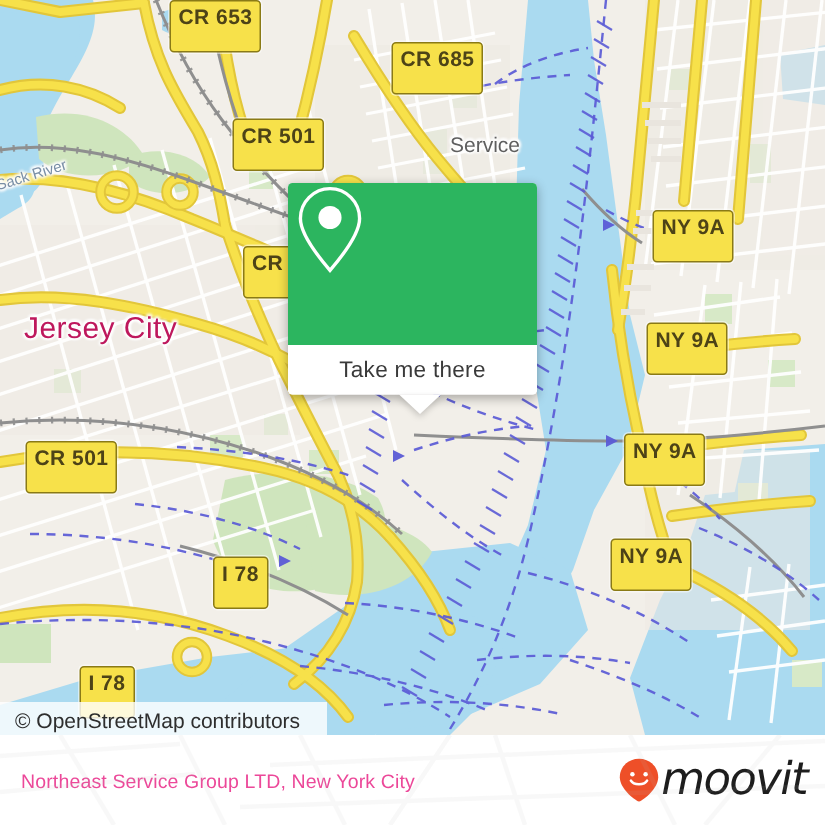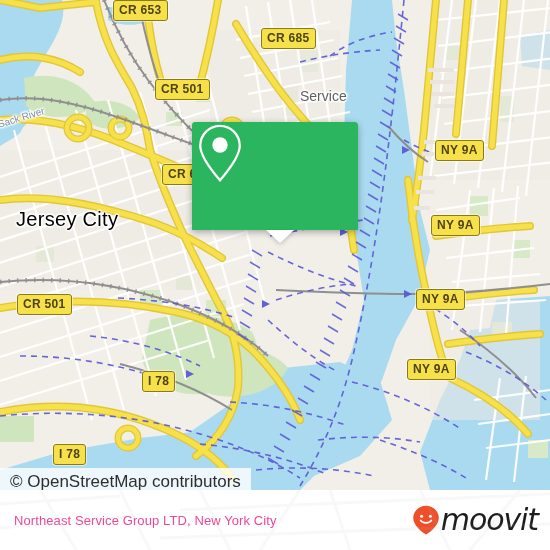--- a/index.html
+++ b/index.html
@@ -17,35 +17,35 @@
   
   .maplabel{
     position:absolute;
     color:#6b6b6b;
     text-shadow:
       1px 0 2px #fff, -1px 0 2px #fff, 0 1px 2px #fff, 0 -1px 2px #fff,
       1px 1px 2px #fff, -1px -1px 2px #fff, 1px -1px 2px #fff, -1px 1px 2px #fff;
     white-space:nowrap;
     pointer-events:none;
   }
-  .lbl-city{font-size:20px;letter-spacing:.3px;color:#000000;}
+  .lbl-city{font-size:20px;letter-spacing:.3px;color:#be185d;}
   .lbl-town{font-size:14px;color:#5f5f5f;}
   .lbl-water{font-size:10px;color:#7a8fa6;font-style:normal;}
 
   
   .shield{
     position:absolute;
     background:#f7e14a;
     border:1.5px solid #8a7a16;
     border-radius:3px;
     color:#4d4317;
-    font-size:12px;
+    font-size:14px;
     font-weight:bold;
     line-height:1;
-    padding:3px 5px 4px 5px;
+    padding:3px 5px 16px 5px;
     white-space:nowrap;
     letter-spacing:.3px;
     box-shadow:0 0 0 1px rgba(255,255,255,.5);
   }
 
   
   .popup{
     position:absolute;
     left:192px;top:122px;width:166px;
     border-radius:3px;
@@ -77,22 +77,22 @@
     border-right:14px solid transparent;
     border-top:13px solid #fff;
     filter:drop-shadow(0 2px 2px rgba(0,0,0,.18));
   }
 
   
   .attrib{
     position:absolute;left:0;top:468px;
     background:rgba(255,255,255,.80);
     color:#2e2e2e;
-    font-size:17px;
-    padding:4px 10px 5px 10px;
+    font-size:14px;
+    padding:4px 18px 5px 10px;
     white-space:nowrap;
   }
 
   
   .footer{
     position:absolute;left:0;top:490px;width:550px;height:60px;
     background:#fff;
     display:flex;align-items:center;justify-content:space-between;
     overflow:hidden;
   }
@@ -430,20 +430,21 @@
     <div class="shield" style="left:142px;top:371px;">I 78</div>
     <div class="shield" style="left:53px;top:444px;">I 78</div>
 
     <div class="popup">
       <div class="popup-head">
         <svg class="popup-pin" viewBox="0 0 56 66">
           <path d="M28 4 C16.5 4 7 13.5 7 25.2 C7 37.5 22 55 28 62 C34 55 49 37.5 49 25.2 C49 13.5 39.5 4 28 4 Z" fill="none" stroke="#ffffff" stroke-width="2.4"></path>
           <circle cx="28" cy="24.5" r="8.2" fill="#ffffff"></circle>
         </svg>
       </div>
+      <div class="popup-btn">Take me there</div>
       <div class="popup-tail"></div>
     </div>
 
     <div class="attrib">© OpenStreetMap contributors</div>
   </div>
 
   <div class="footer">
     <svg class="footer-ghost" viewBox="0 0 550 60">
       <g stroke="#bdbdbd" stroke-width="3" fill="none">
         <path d="M0 14 L120 6"></path>

